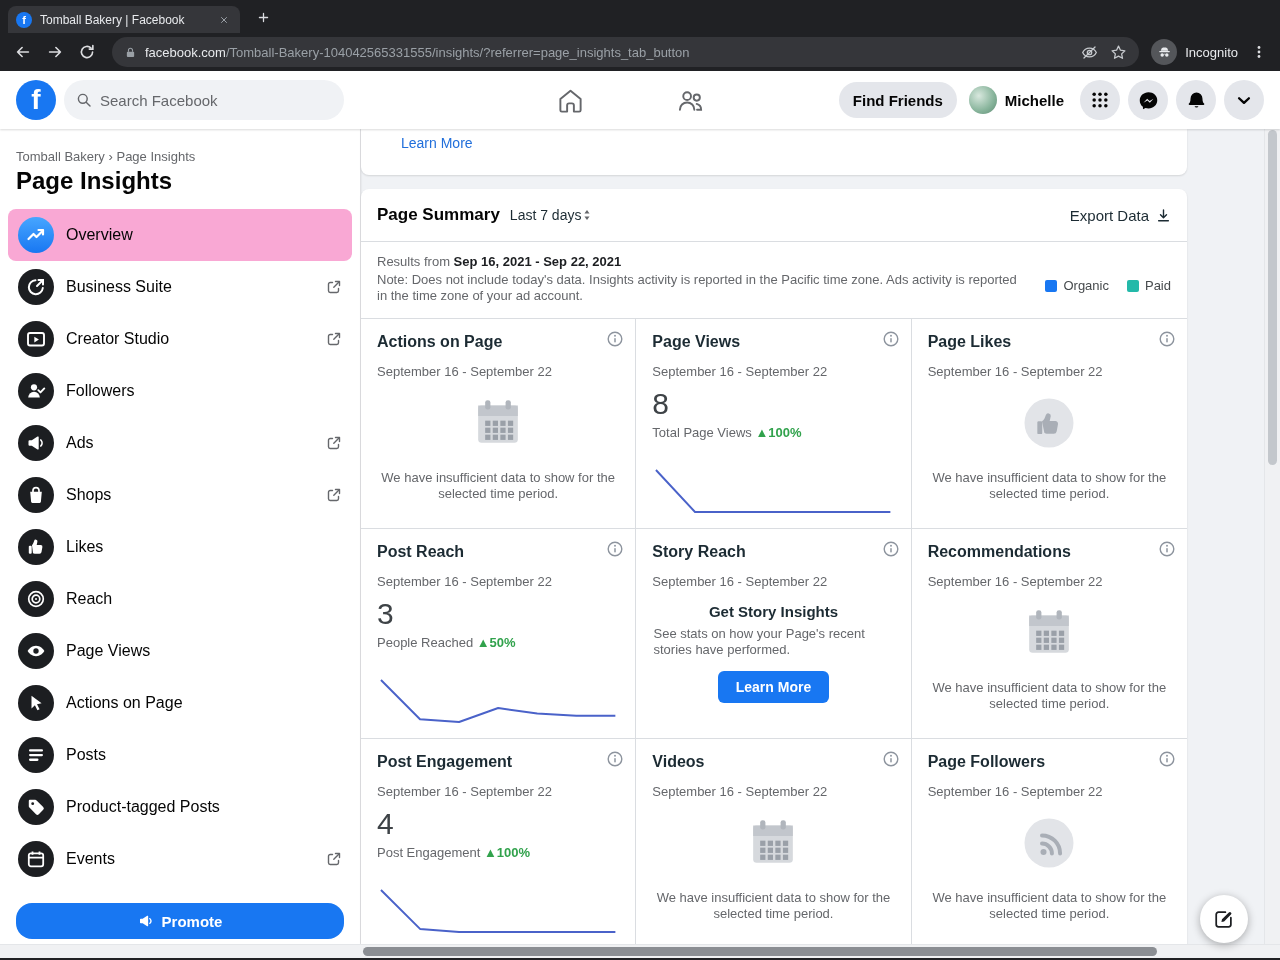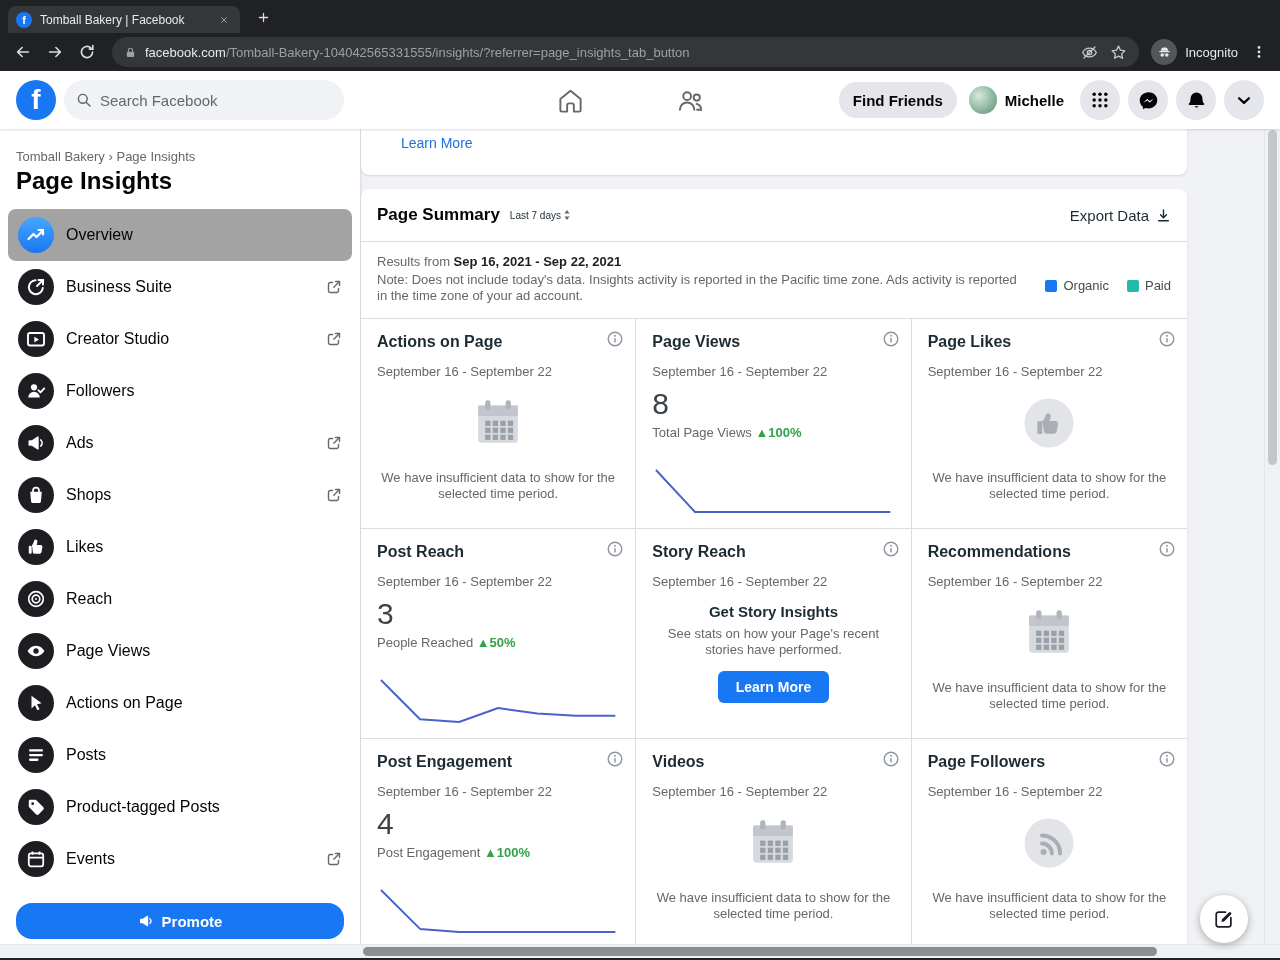--- a/index.html
+++ b/index.html
@@ -50,37 +50,37 @@
 .hdr-btn .ic{width:20px;height:20px}
 
 
 .app{position:absolute;top:129px;left:0;width:1280px;height:815px;overflow:hidden}
 .sidebar{position:absolute;left:0;top:0;width:360px;height:100%;background:#fff;box-shadow:1px 0 2px rgba(0,0,0,.1)}
 .sb-head{padding:20px 16px 0}
 .breadcrumb{font-size:13px;color:#65676b}
 .sb-title{font-size:24px;font-weight:700;color:#050505;margin-top:3px}
 .nav{margin-top:14px;padding:0 8px}
 .nav-item{height:52px;display:flex;align-items:center;padding:0 10px;border-radius:8px}
-.nav-item.active{background:#a3a3a3}
+.nav-item.active{background:#f9a8d4}
 .nav-ic{width:36px;height:36px;border-radius:50%;background:#1c1e21;color:#fff;display:flex;align-items:center;justify-content:center;flex:none}
 .nav-ic.blue{background:linear-gradient(180deg,#47a6ff,#1877f2)}
 .nav-ic .ic{width:20px;height:20px}
 .nav-label{margin-left:12px;font-size:16px;color:#050505}
 .nav-ext{margin-left:auto;width:16px;height:16px;color:#65676b}
 .promote-btn{position:absolute;left:16px;right:16px;bottom:5px;height:36px;border-radius:16px;background:#1877f2;color:#fff;font-size:15px;font-weight:600;display:flex;align-items:center;justify-content:center;gap:8px;border:none;font-family:inherit}
 .promote-btn .ic{width:16px;height:16px}
 
 
 .content{position:absolute;left:361px;top:0;width:826px;height:100%}
 .top-card{position:absolute;top:0;left:0;right:0;height:46px;background:#fff;border-radius:0 0 8px 8px;box-shadow:0 1px 2px rgba(0,0,0,.12)}
 .learn-link{position:absolute;top:6px;left:40px;font-size:14px;color:#216fdb}
 .summary-card{position:absolute;top:60px;left:0;right:0;height:780px;background:#fff;border-radius:8px;box-shadow:0 1px 2px rgba(0,0,0,.12);overflow:hidden}
 .sum-head{height:53px;display:flex;align-items:center;padding:0 16px;border-bottom:1px solid #dadde1}
 .sum-title{font-size:17px;font-weight:700;color:#050505}
-.range-sel{display:flex;align-items:center;gap:1px;margin-left:10px;font-size:10px;color:#1c2b33}
+.range-sel{display:flex;align-items:center;gap:1px;margin-left:10px;font-size:14px;color:#1c2b33}
 .range-sel .ic{width:10px;height:14px;color:#65676b}
 .export-btn{margin-left:auto;display:flex;align-items:center;gap:7px;font-size:15px;color:#1c2b33}
 .export-btn .ic{width:15px;height:15px}
 .results{position:relative;padding:12px 16px 14px}
 .res-line{font-size:13px;color:#65676b}
 .res-line b{color:#1c1e21}
 .res-note{font-size:13px;color:#65676b;max-width:648px;margin-top:3px;line-height:16px}
 .legend{position:absolute;right:16px;top:36px;display:flex;gap:18px;align-items:center}
 .leg-item{display:flex;align-items:center;gap:6px;font-size:13px;color:#464a4d}
 .leg-sq{width:12px;height:12px;border-radius:2px;display:inline-block}
@@ -91,21 +91,21 @@
 .cell-date{font-size:13px;color:#65676b;margin-top:13px}
 .cell-info{position:absolute;top:12px;right:12px;width:16px;height:16px;color:#8d949e}
 .metric-value{font-size:30px;color:#3e4347;margin-top:8px}
 .metric-label{font-size:13px;color:#65676b;margin-top:4px}
 .delta{color:#31a24c;font-weight:700}
 .spark-wrap{position:absolute;left:18px;right:18px;bottom:12px;height:54px}
 .spark-wrap svg{width:100%;height:100%}
 .empty-ic{position:absolute;top:76px;left:50%;transform:translateX(-50%);width:56px;height:56px;color:#bec3c9}
 .empty-text{position:absolute;bottom:26px;left:50%;transform:translateX(-50%);width:240px;text-align:center;font-size:13px;color:#65676b;line-height:16px}
 .story-title{margin-top:14px;text-align:center;font-size:15px;font-weight:700;color:#1c2b33}
-.story-text{margin:6px auto 0;max-width:240px;text-align:center;font-size:13px;color:#65676b;line-height:16px}
+.story-text{margin:6px auto 0;max-width:240px;text-align:left;font-size:13px;color:#65676b;line-height:16px}
 .story-btn{display:block;margin:13px auto 0;background:#1877f2;color:#fff;border:none;border-radius:6px;font-size:14px;font-weight:600;padding:8px 18px;font-family:inherit}
 
 
 .vscroll{position:absolute;right:0;top:0;width:16px;height:100%;background:#f0f1f3;border-left:1px solid #e4e6e9}
 .vthumb{position:absolute;left:3px;right:3px;top:1px;height:335px;background:#c3c7cc;border-radius:6px}
 .hscroll{position:absolute;left:0;right:0;bottom:2px;height:14px;background:#f0f1f3;border-top:1px solid #e4e6e9}
 .hthumb{position:absolute;top:2px;height:9px;left:363px;width:794px;background:#8b8e93;border-radius:5px}
 .bottom-edge{position:absolute;bottom:0;left:0;right:0;height:2px;background:#202124}
 .fab{position:absolute;left:1200px;top:895px;width:48px;height:48px;border-radius:50%;background:#fff;border:none;box-shadow:0 2px 8px rgba(0,0,0,.3);display:flex;align-items:center;justify-content:center;z-index:20;color:#1c1e21}
 .fab .ic{width:22px;height:22px}

